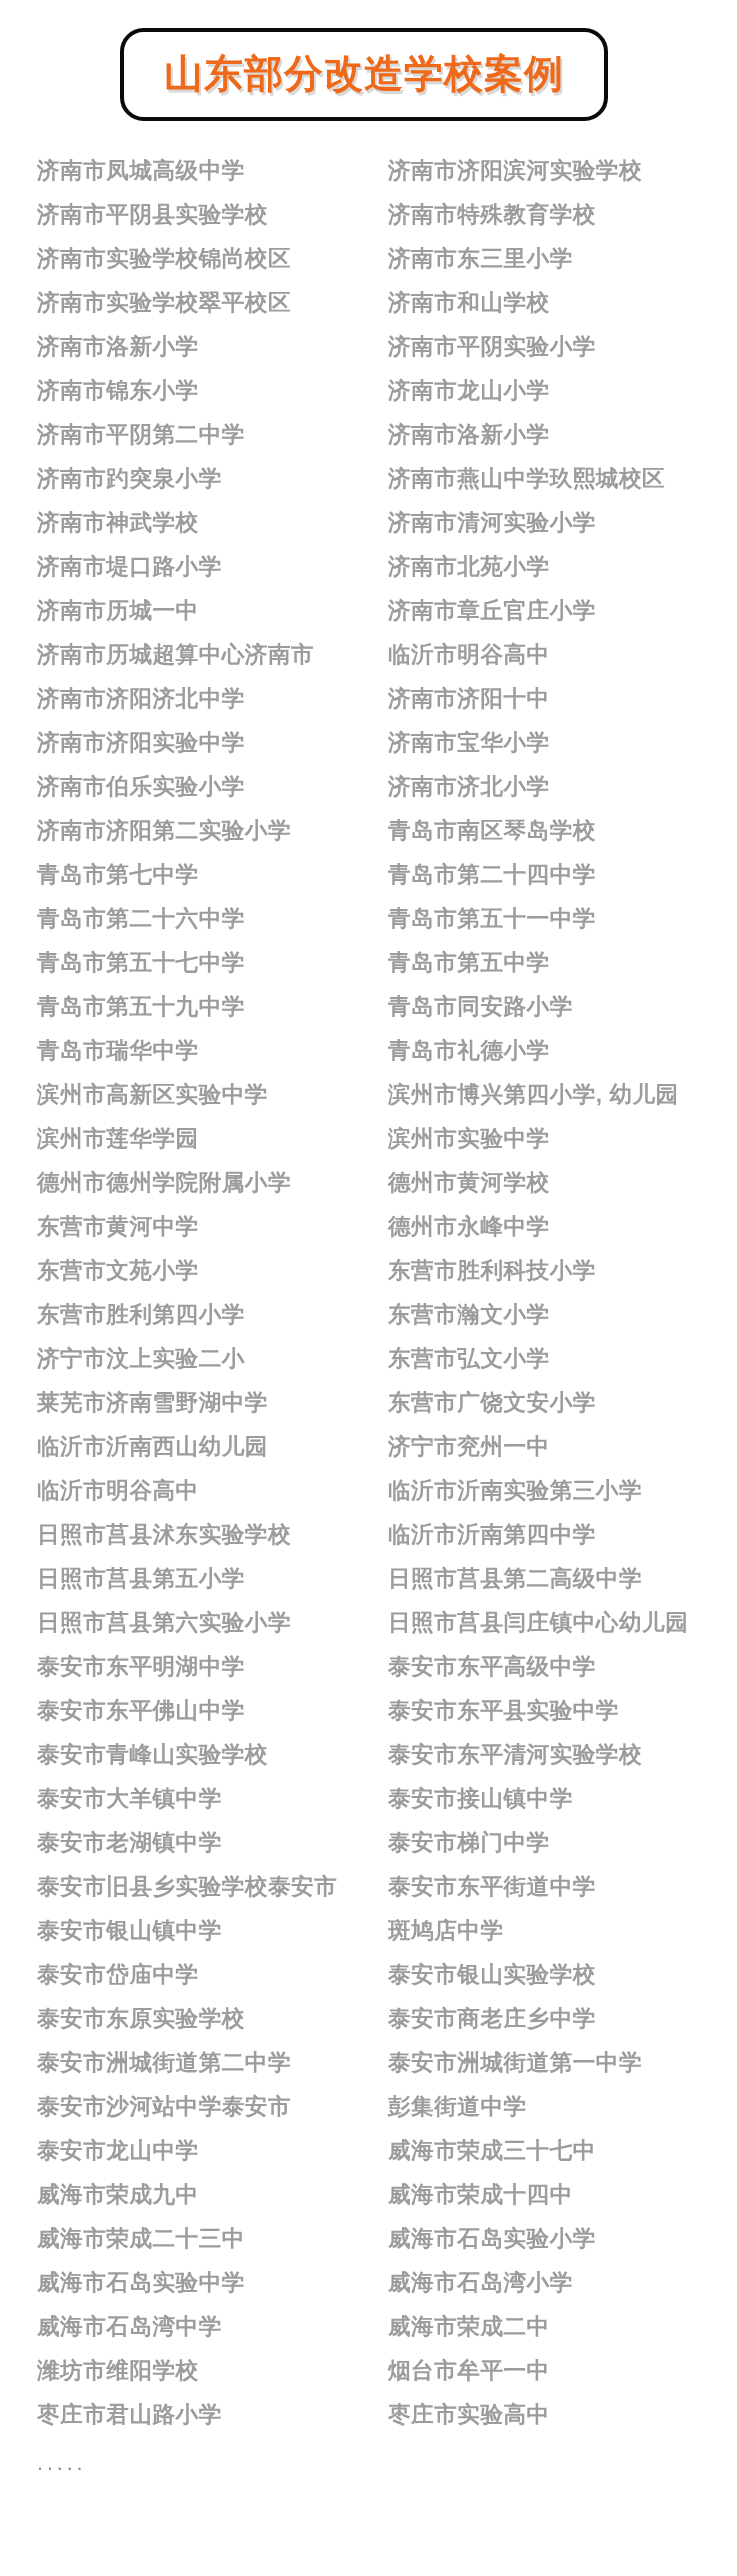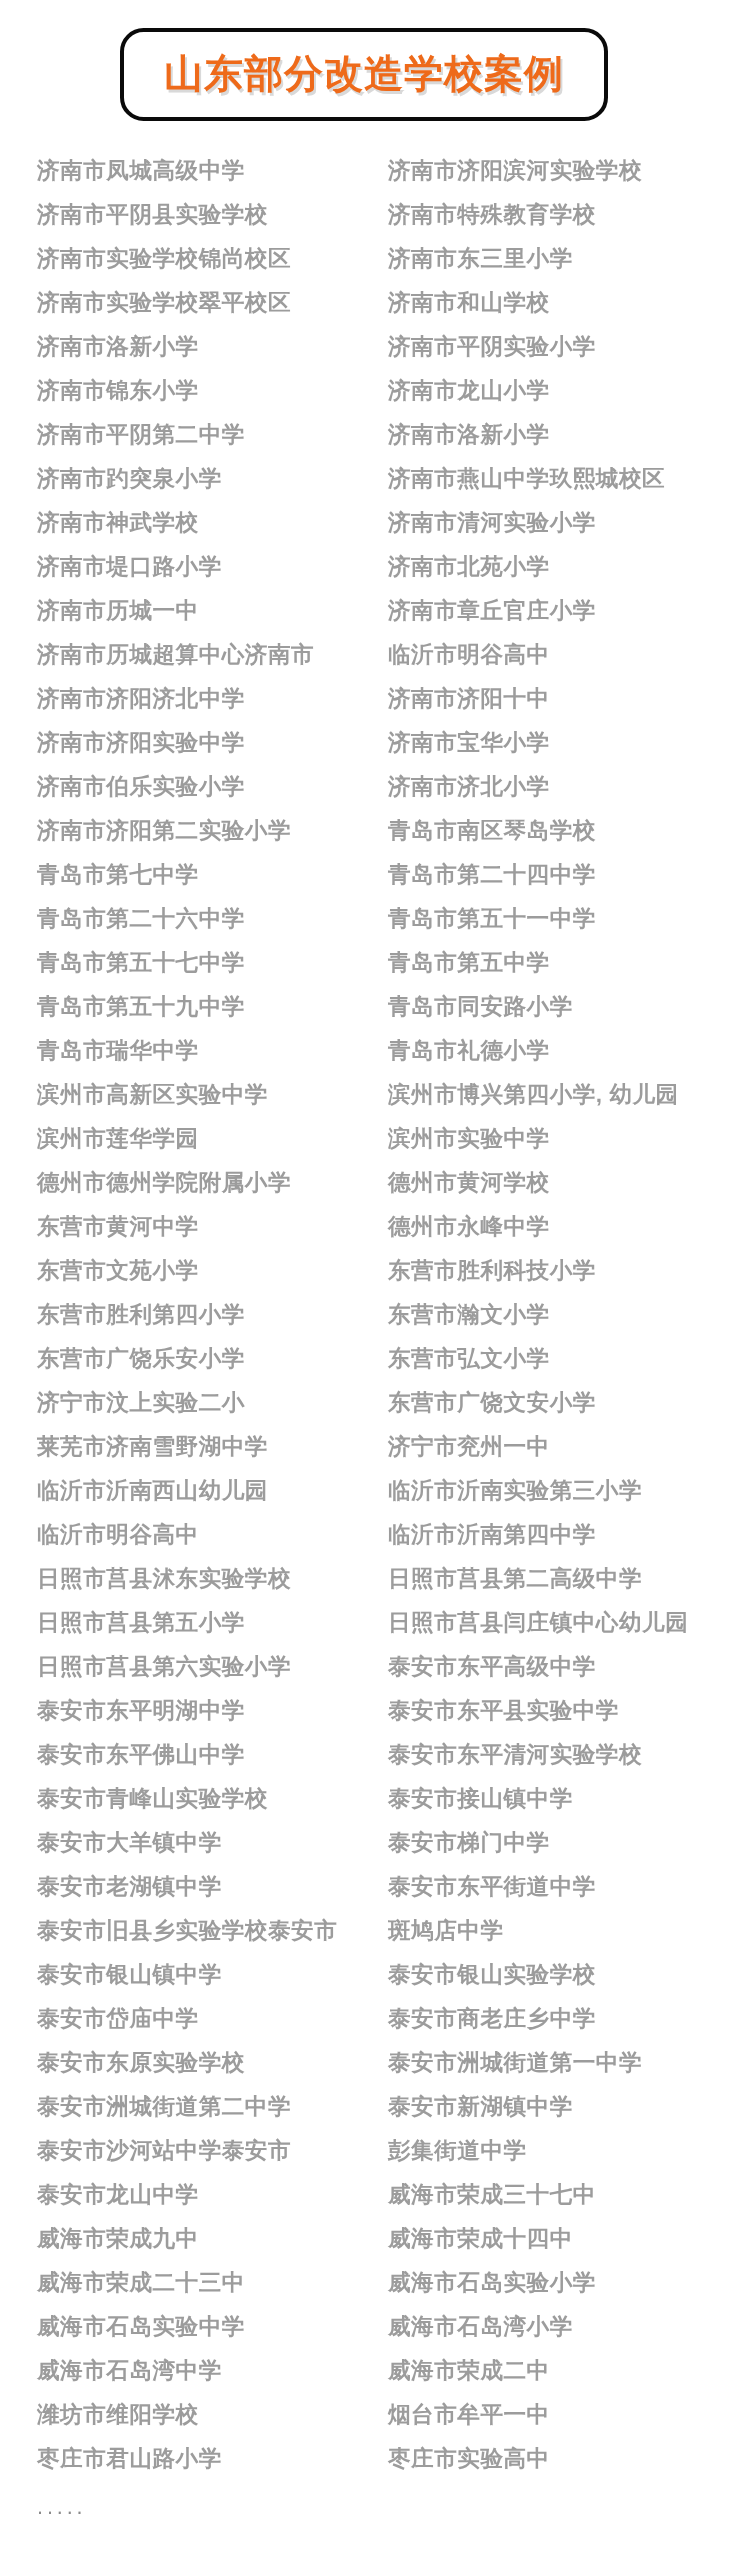--- a/index.html
+++ b/index.html
@@ -96,21 +96,20 @@
         <div class="row">青岛市第二十六中学</div>
         <div class="row">青岛市第五十七中学</div>
         <div class="row">青岛市第五十九中学</div>
         <div class="row">青岛市瑞华中学</div>
         <div class="row">滨州市高新区实验中学</div>
         <div class="row">滨州市莲华学园</div>
         <div class="row">德州市德州学院附属小学</div>
         <div class="row">东营市黄河中学</div>
         <div class="row">东营市文苑小学</div>
         <div class="row">东营市胜利第四小学</div>
-        <div class="row">东营市广饶乐安小学</div>
         <div class="row">济宁市汶上实验二小</div>
         <div class="row">莱芜市济南雪野湖中学</div>
         <div class="row">临沂市沂南西山幼儿园</div>
         <div class="row">临沂市明谷高中</div>
         <div class="row">日照市莒县沭东实验学校</div>
         <div class="row">日照市莒县第五小学</div>
         <div class="row">日照市莒县第六实验小学</div>
         <div class="row">泰安市东平明湖中学</div>
         <div class="row">泰安市东平佛山中学</div>
         <div class="row">泰安市青峰山实验学校</div>
@@ -168,21 +167,20 @@
         <div class="row">泰安市东平高级中学</div>
         <div class="row">泰安市东平县实验中学</div>
         <div class="row">泰安市东平清河实验学校</div>
         <div class="row">泰安市接山镇中学</div>
         <div class="row">泰安市梯门中学</div>
         <div class="row">泰安市东平街道中学</div>
         <div class="row">斑鸠店中学</div>
         <div class="row">泰安市银山实验学校</div>
         <div class="row">泰安市商老庄乡中学</div>
         <div class="row">泰安市洲城街道第一中学</div>
-        <div class="row">泰安市新湖镇中学</div>
         <div class="row">彭集街道中学</div>
         <div class="row">威海市荣成三十七中</div>
         <div class="row">威海市荣成十四中</div>
         <div class="row">威海市石岛实验小学</div>
         <div class="row">威海市石岛湾小学</div>
         <div class="row">威海市荣成二中</div>
         <div class="row">烟台市牟平一中</div>
         <div class="row">枣庄市实验高中</div>
       </div>
   </div>

